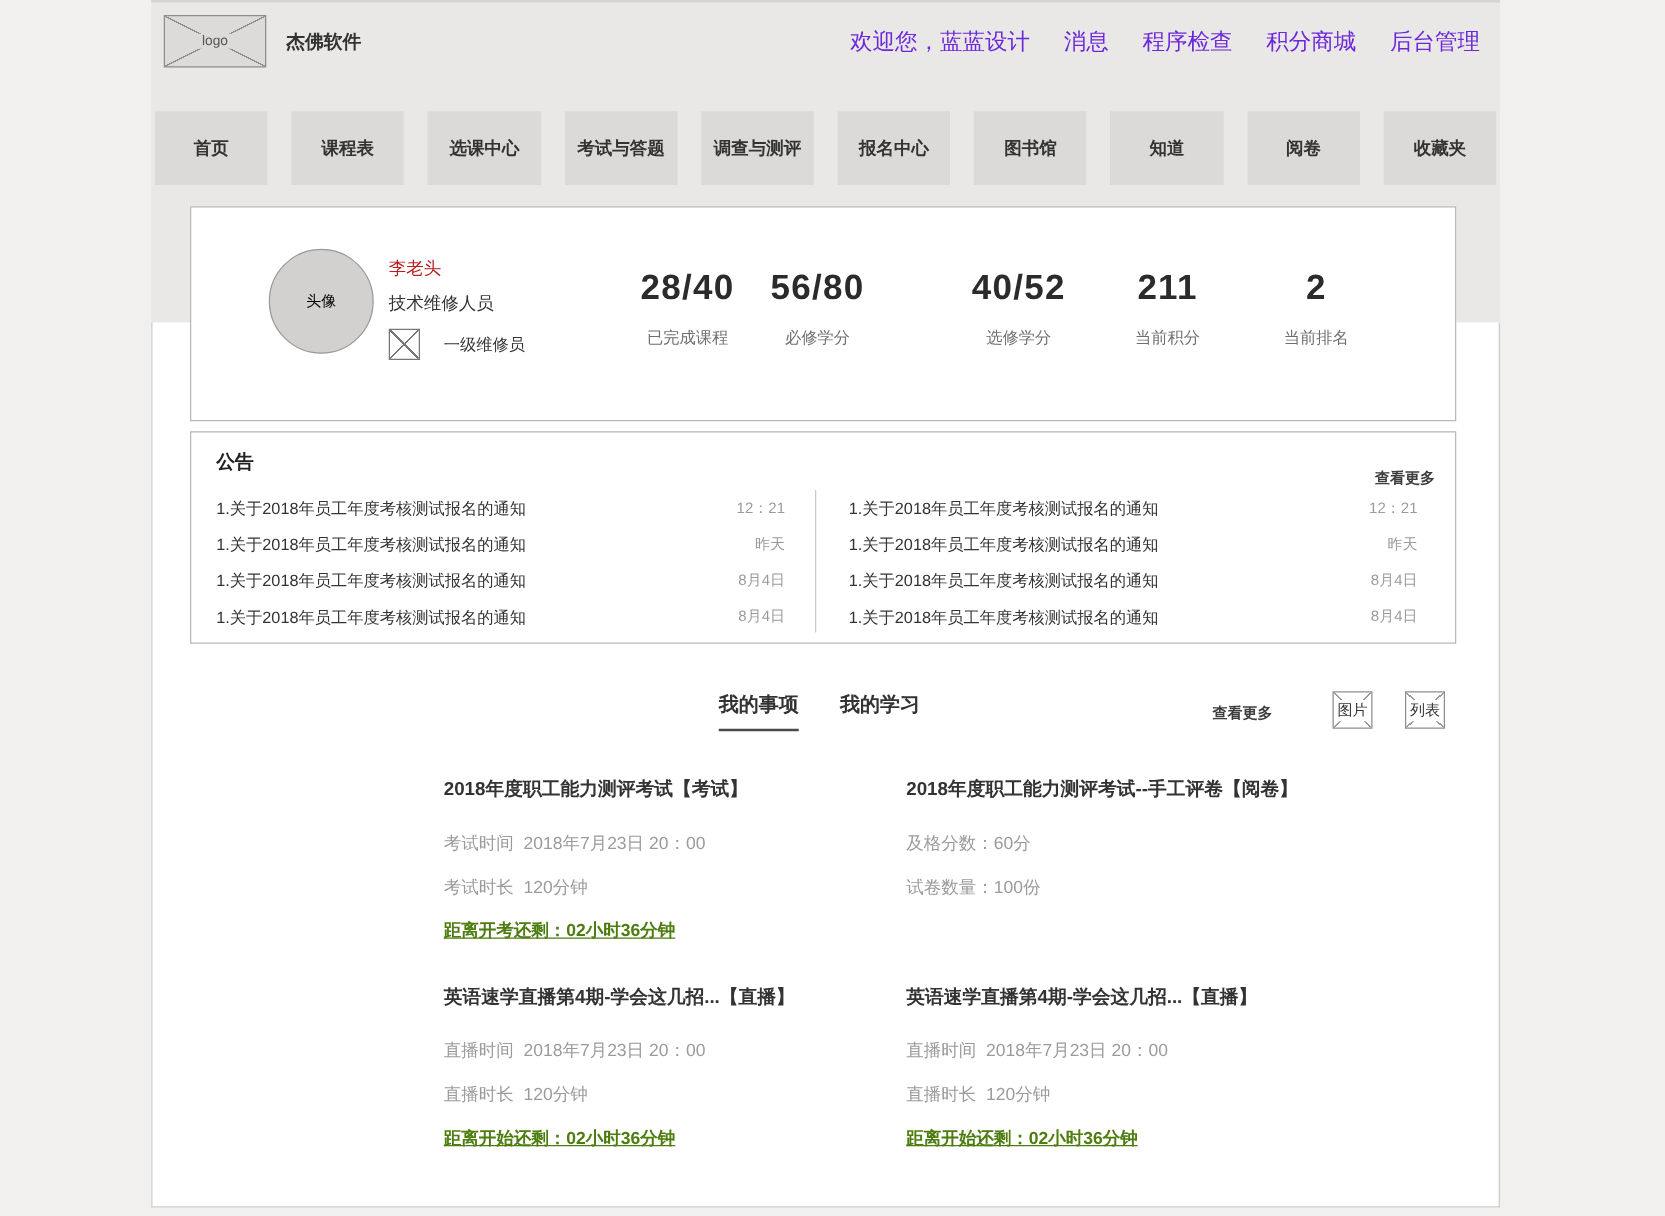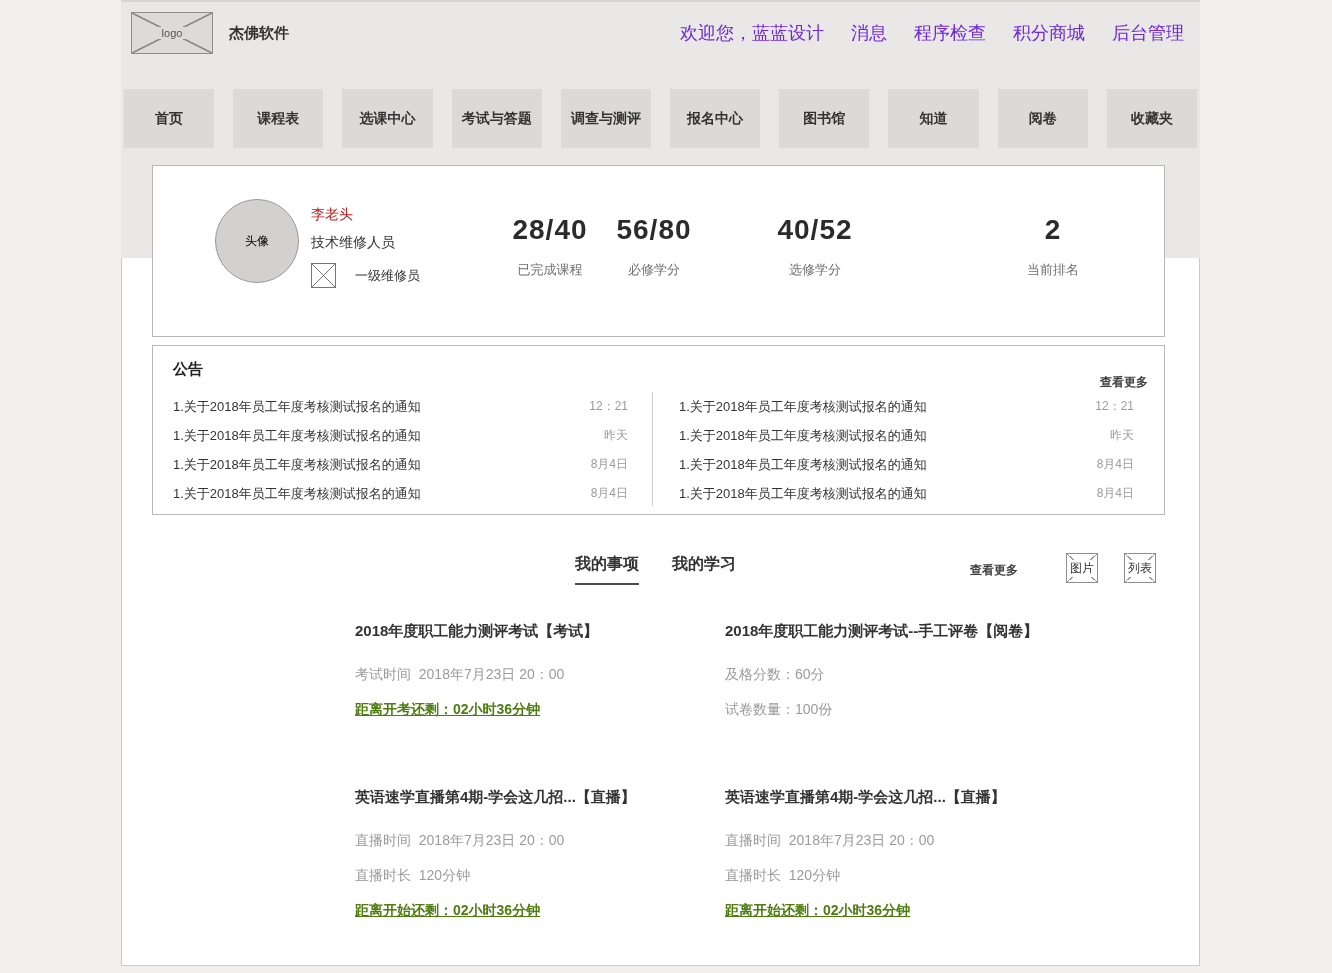--- a/index.html
+++ b/index.html
@@ -138,20 +138,24 @@
       <div class="stat-label">已完成课程</div>
     </div>
     <div class="stat stat1">
       <div class="stat-value">56/80</div>
       <div class="stat-label">必修学分</div>
     </div>
     <div class="stat stat2">
       <div class="stat-value">40/52</div>
       <div class="stat-label">选修学分</div>
     </div>
+    <div class="stat stat3">
+      <div class="stat-value">211</div>
+      <div class="stat-label">当前积分</div>
+    </div>
     <div class="stat stat4">
       <div class="stat-value">2</div>
       <div class="stat-label">当前排名</div>
     </div>
   </div>
 
   <div class="ann-box">
     <div class="ann-title">公告</div>
     <div class="ann-more">查看更多</div>
     <div class="ann-cols">
@@ -202,20 +206,21 @@
   <div class="view-btn pics">
     <span>图片</span>
   </div>
   <div class="view-btn list">
     <span>列表</span>
   </div>
 
   <div class="card c0">
     <div class="card-title">2018年度职工能力测评考试【考试】</div>
     <div class="card-row">考试时间  2018年7月23日 20：00</div>
+    <div class="card-row">考试时长  120分钟</div>
     <div class="card-countdown">距离开考还剩：02小时36分钟</div>
   </div>
   <div class="card c1">
     <div class="card-title">2018年度职工能力测评考试--手工评卷【阅卷】</div>
     <div class="card-row">及格分数：60分</div>
     <div class="card-row">试卷数量：100份</div>
     <div class="card-countdown"></div>
   </div>
   <div class="card c2">
     <div class="card-title">英语速学直播第4期-学会这几招...【直播】</div>

